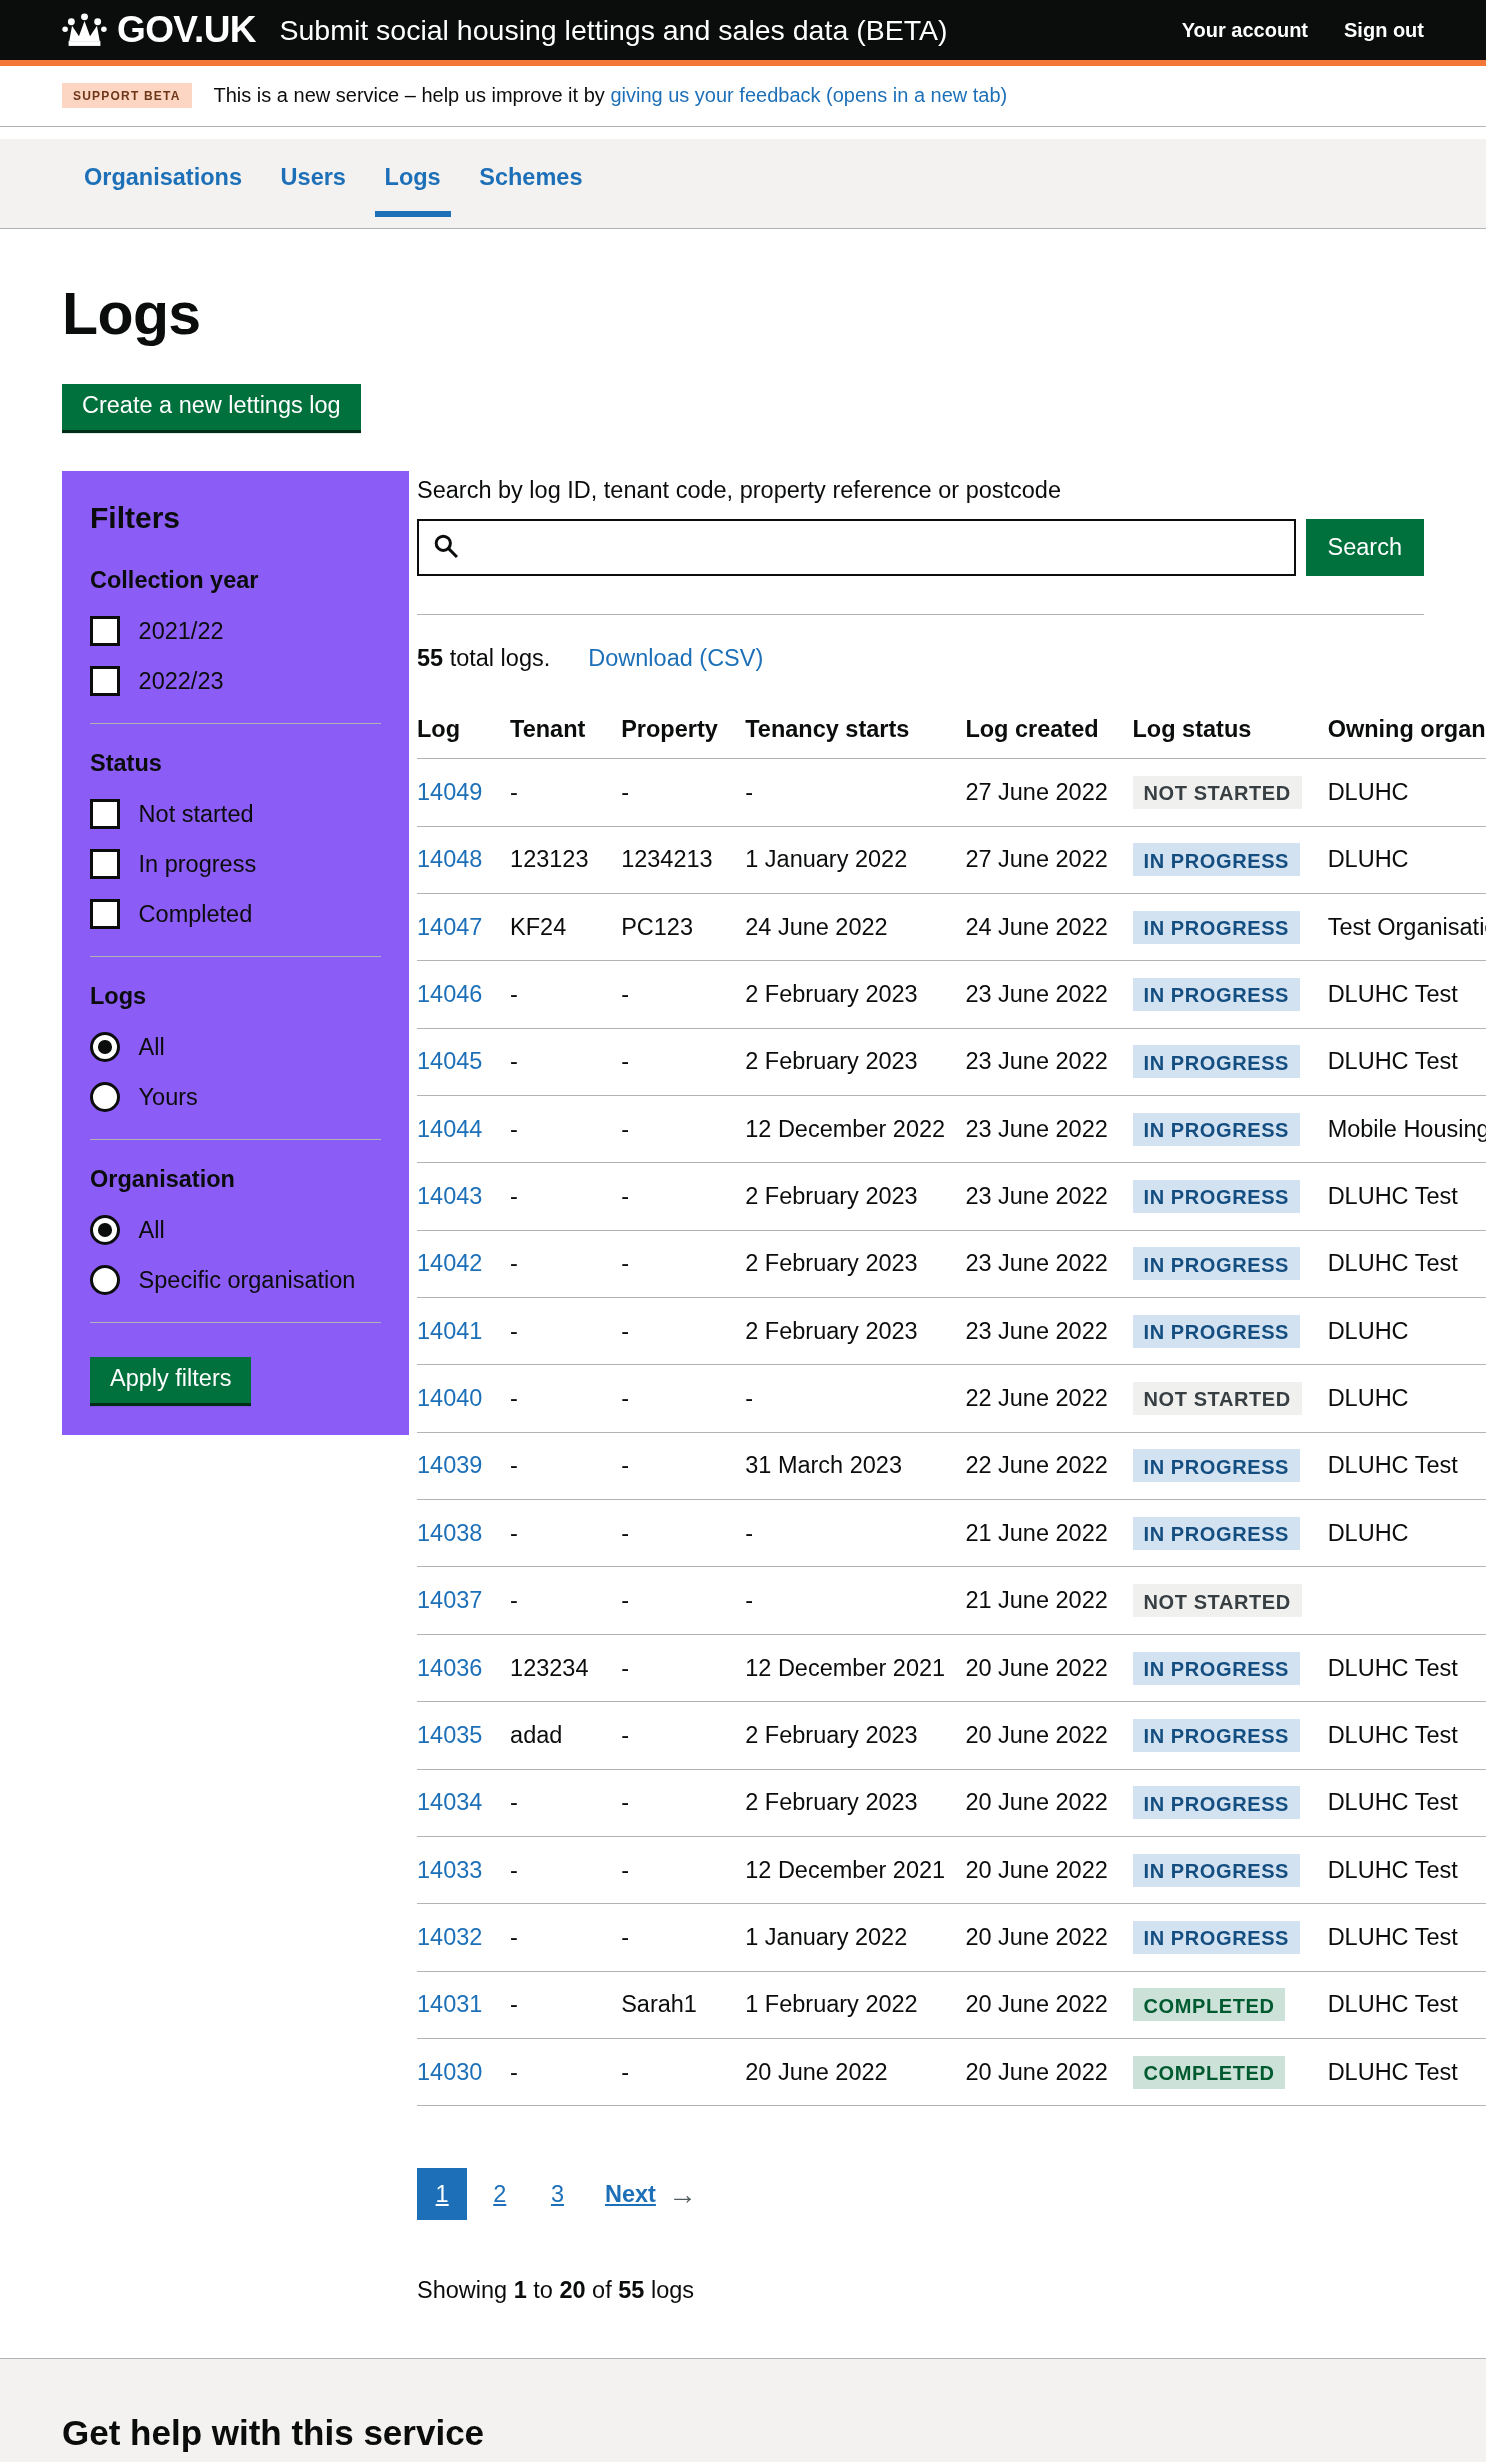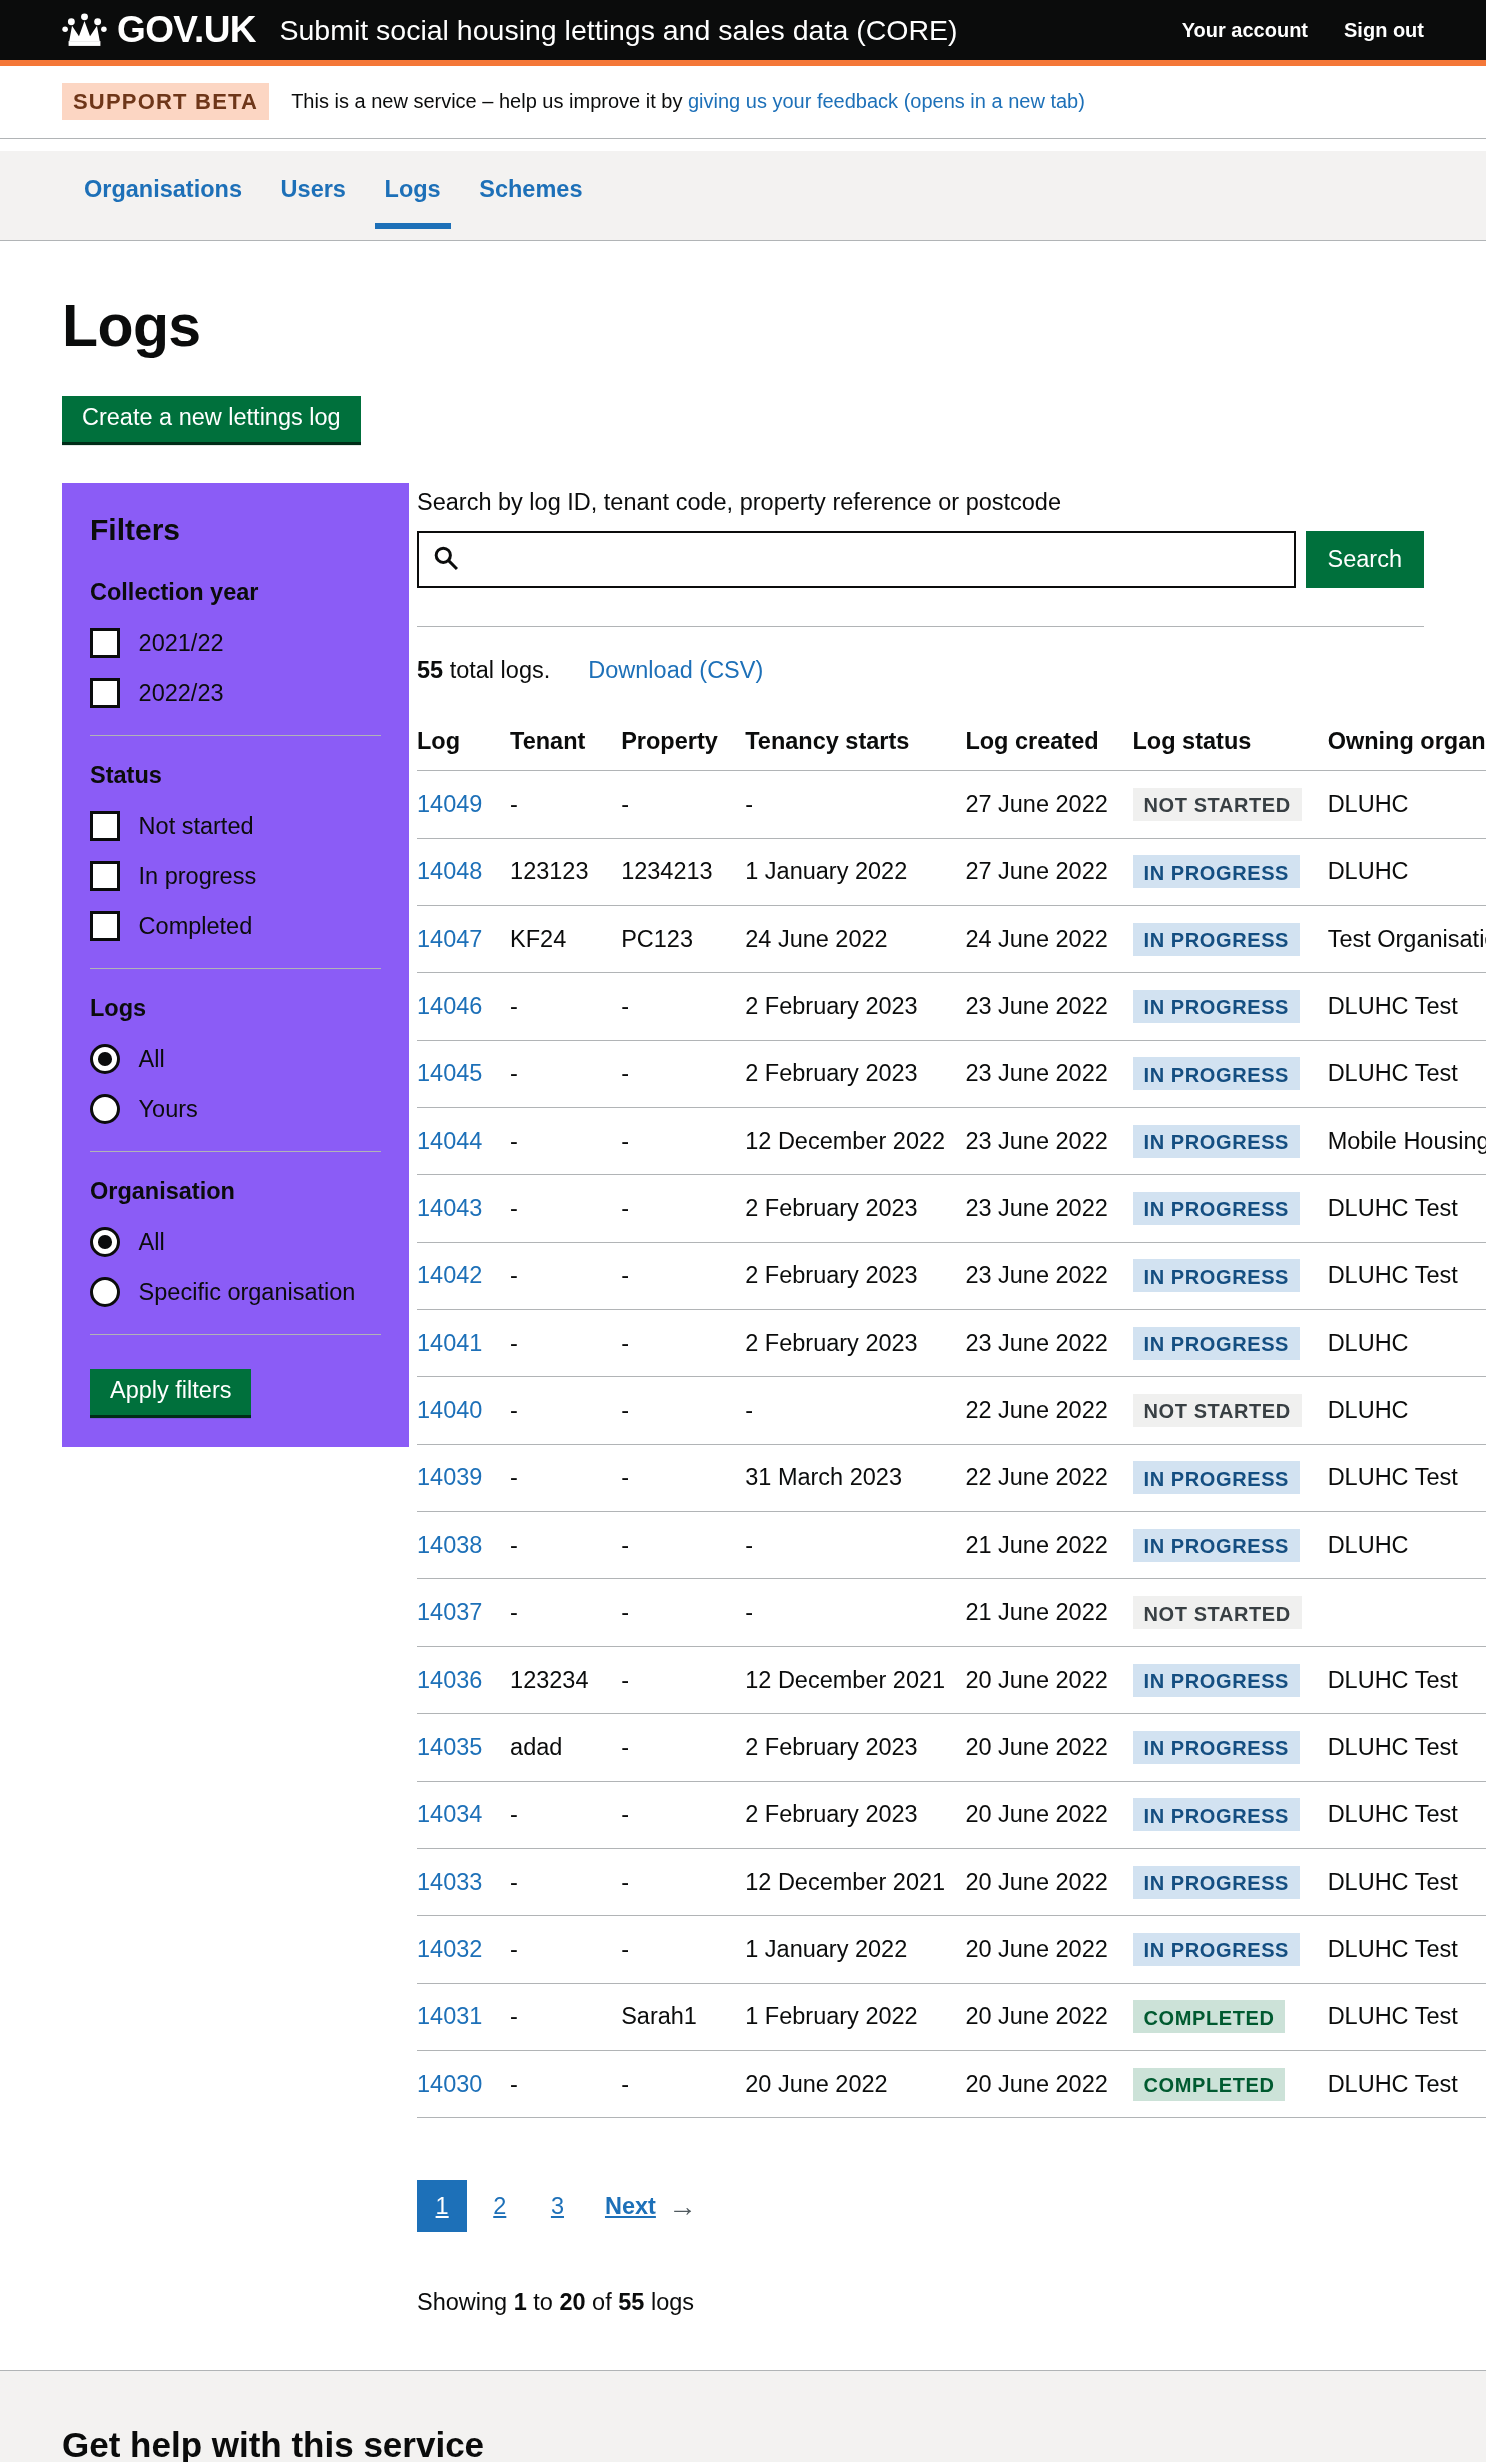--- a/index.html
+++ b/index.html
@@ -22,21 +22,21 @@
   .hdr-service { font-size: 28.5px; color: #fff; margin-left: 23.5px; text-decoration: none; }
   .hdr-links { margin-left: auto; display: flex; gap: 36px; }
   .hdr-links a { color: #fff; font-size: 20px; font-weight: bold; text-decoration: none; }
 
   
   .phase-banner {
     padding: 17.3px 62px; border-bottom: 1.2px solid #b1b4b6;
     display: flex; align-items: center;
   }
   .tag-beta {
-    background: #fcd6c3; color: #6e3619; font-size: 22px; font-weight: bold;
+    background: #fcd6c3; color: #6e3619; font-size: 12px; font-weight: bold;
     letter-spacing: 1.2px; padding: 6.2px 11px 5px; text-transform: uppercase;
     margin-right: 22px; white-space: nowrap;
   }
   .phase-text { font-size: 20px; }
   .phase-text a { color: #1d70b8; }
 
   
   .primary-nav { background: #f3f2f1; border-bottom: 1.2px solid #b1b4b6; padding: 0 62px; }
   .primary-nav ul { list-style: none; margin: 12px; padding: 0; display: flex; }
   .primary-nav li { margin-right: 18.6px; }
@@ -148,21 +148,21 @@
       <path d="M10 42 L14 20 L24 35 L32 13 L40 35 L50 20 L54 42 Z"></path>
       <rect x="9" y="42" width="46" height="7"></rect>
       <circle cx="13" cy="14" r="5"></circle>
       <circle cx="32" cy="7" r="5"></circle>
       <circle cx="51" cy="14" r="5"></circle>
       <circle cx="4" cy="25" r="4"></circle>
       <circle cx="60" cy="25" r="4"></circle>
     </svg>
     <span class="hdr-logotype">GOV.UK</span>
   </a>
-  <a class="hdr-service">Submit social housing lettings and sales data (CORE)</a>
+  <a class="hdr-service">Submit social housing lettings and sales data (BETA)</a>
   <nav class="hdr-links">
     <a>Your account</a>
     <a>Sign out</a>
   </nav>
 </header>
 
 <div class="phase-banner">
   <strong class="tag-beta">SUPPORT BETA</strong>
   <span class="phase-text">
     <span>This is a new service – help us improve it by</span>

